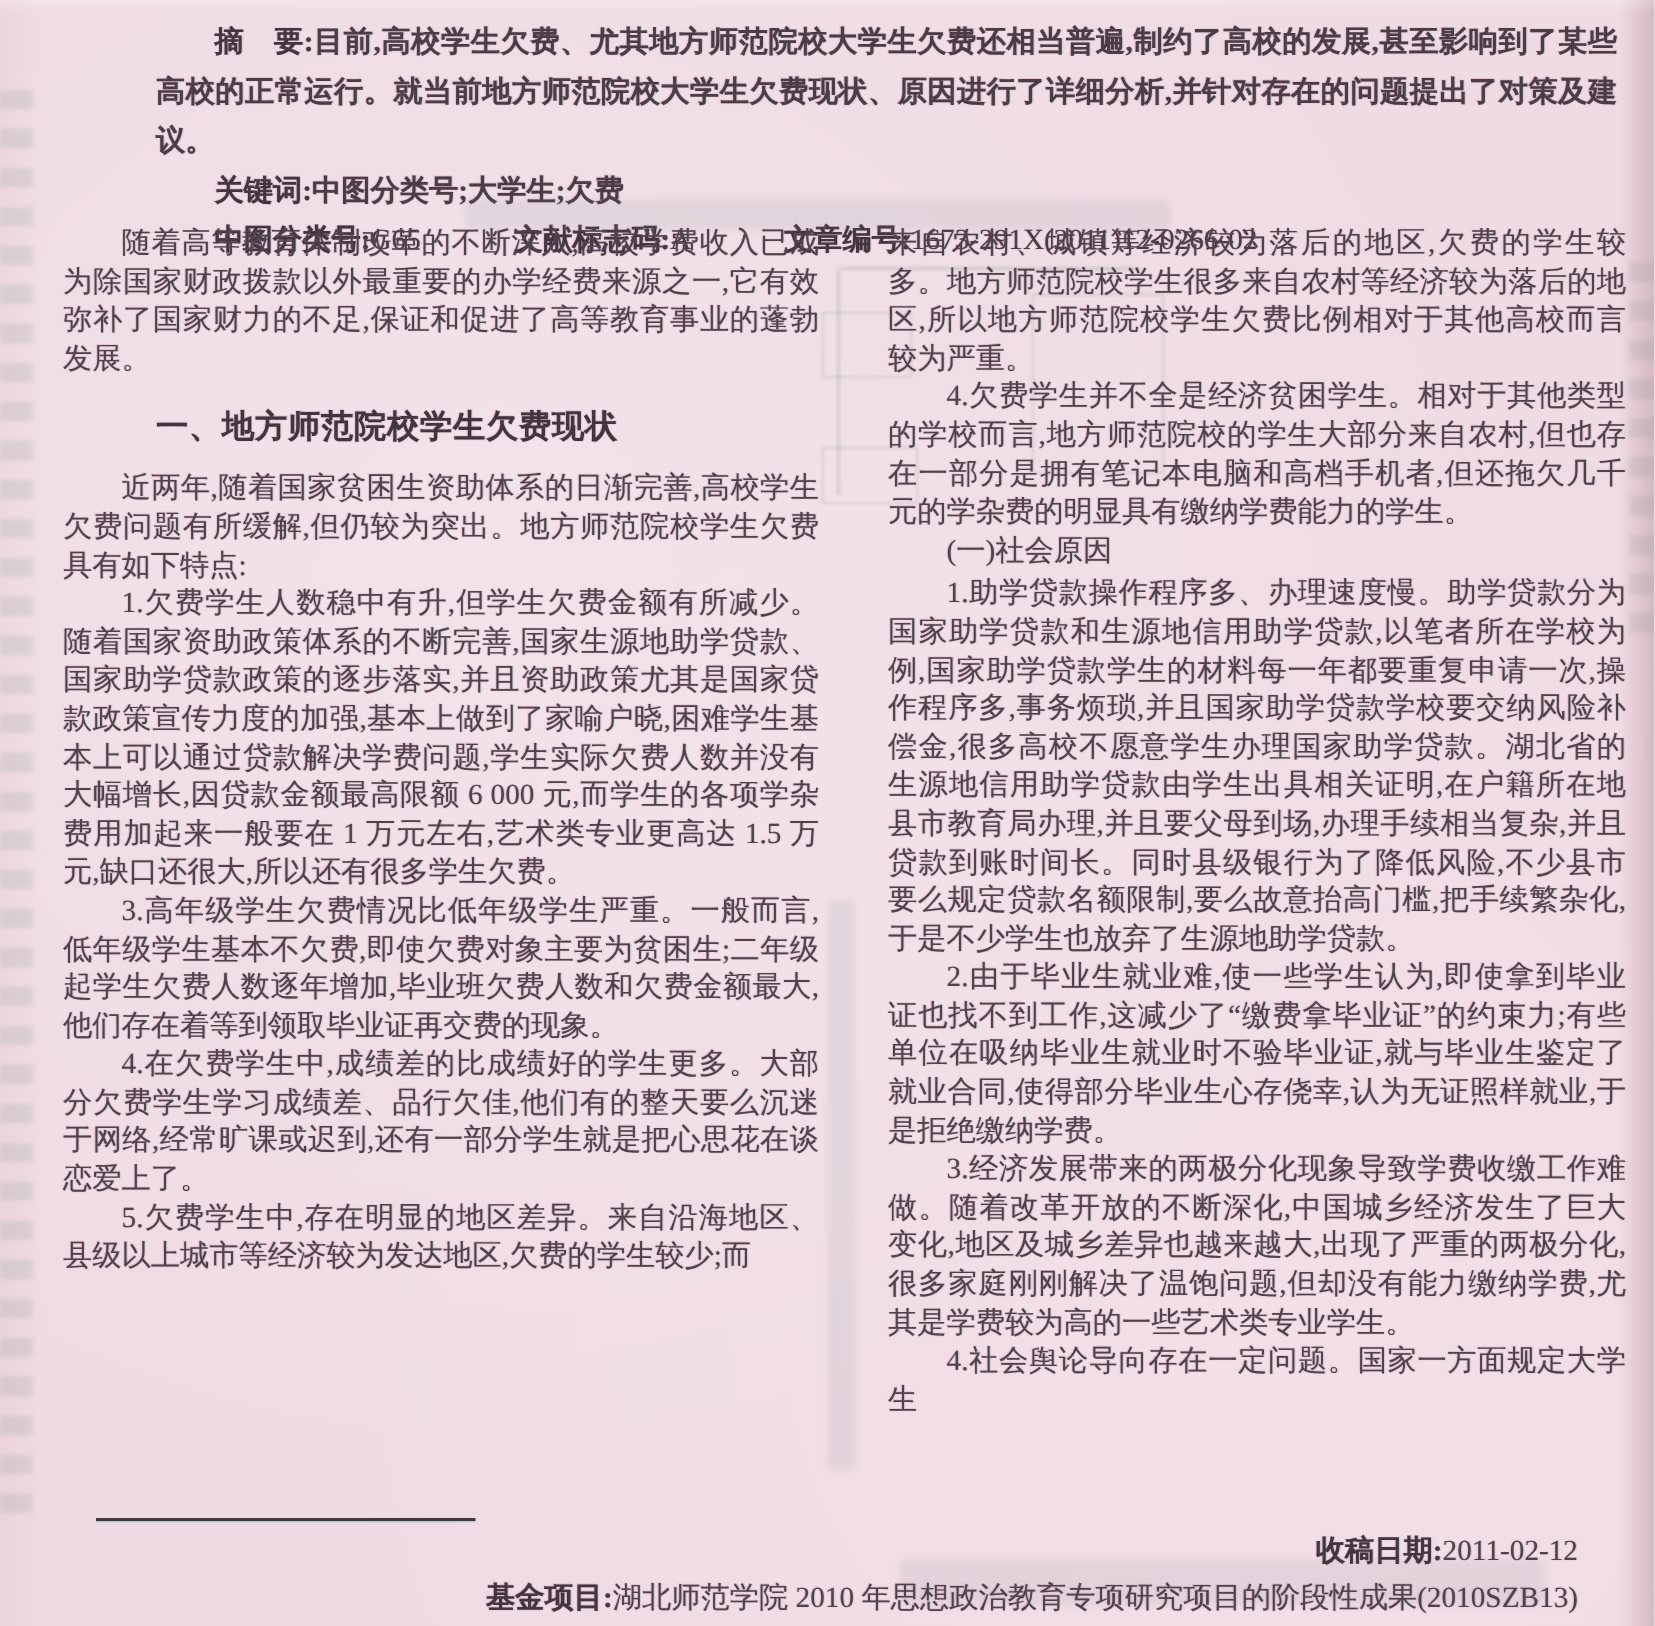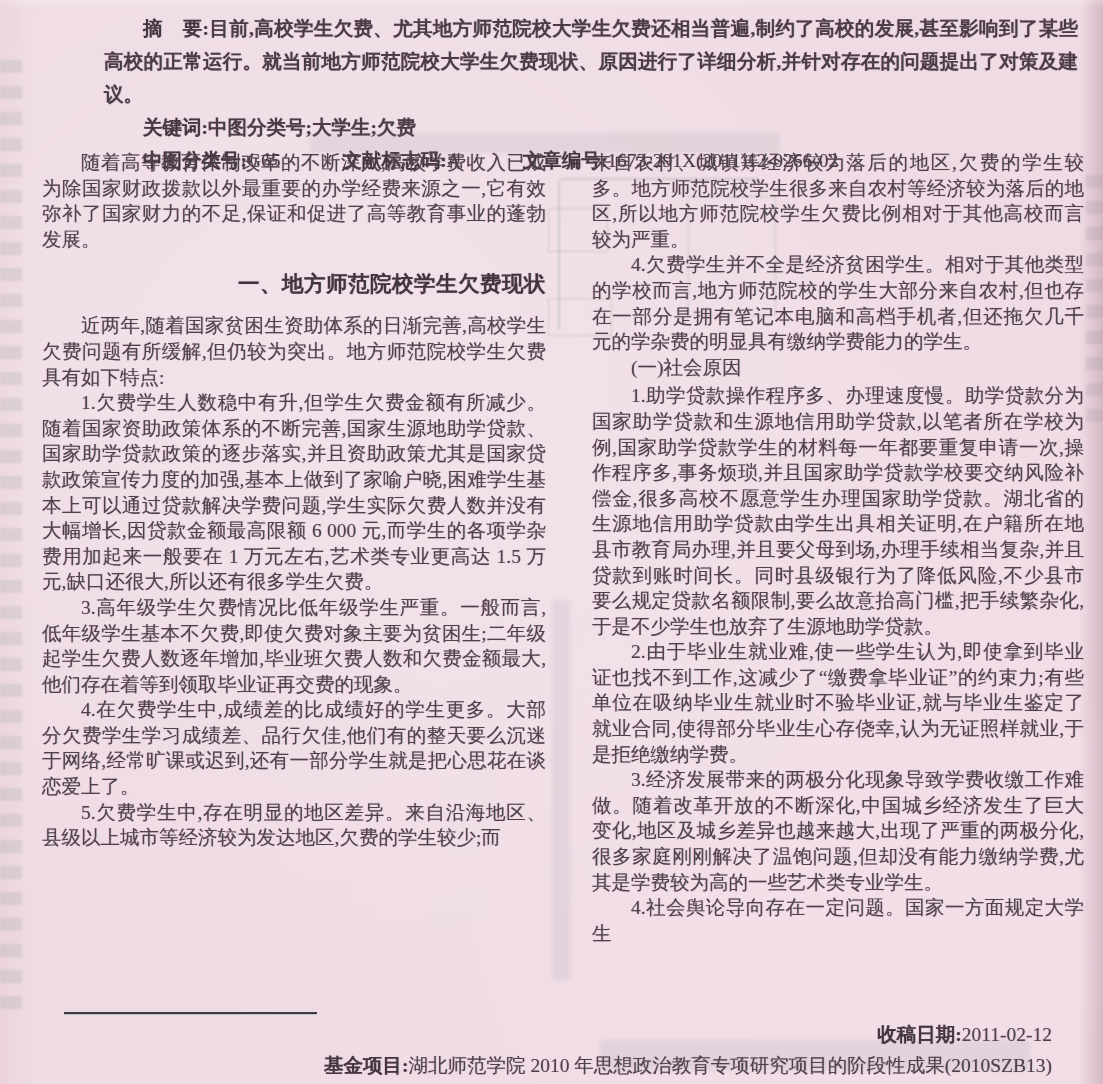--- a/index.html
+++ b/index.html
@@ -51,21 +51,21 @@
   .col-right { left: 592px; width: 492px; }
   .para { margin: 0; text-indent: 2em; }
   .no-indent { text-indent: 0; }
   .heading {
     font-weight: bold;
     font-size: 21.5px; line-height: 30px;
     color: #443440;
     margin: 17px 0 14px 0;
     text-indent: 0;
     letter-spacing: 0.5px;
-    text-align: right;
+    text-align: left;
   }
   .col-left .heading  { padding-left: 62px; }
   .col-right .heading { padding-left: 40px; margin: 15px 0 11px 0; }
   .subheading { margin: 0 0 3px 0; text-indent: 2em; }
 
   
   .footer {
     position: absolute; left: 42px; top: 1012px; width: 1010px;
     font-size: 19.5px; line-height: 31px; z-index: 3; text-align: right;
   }

